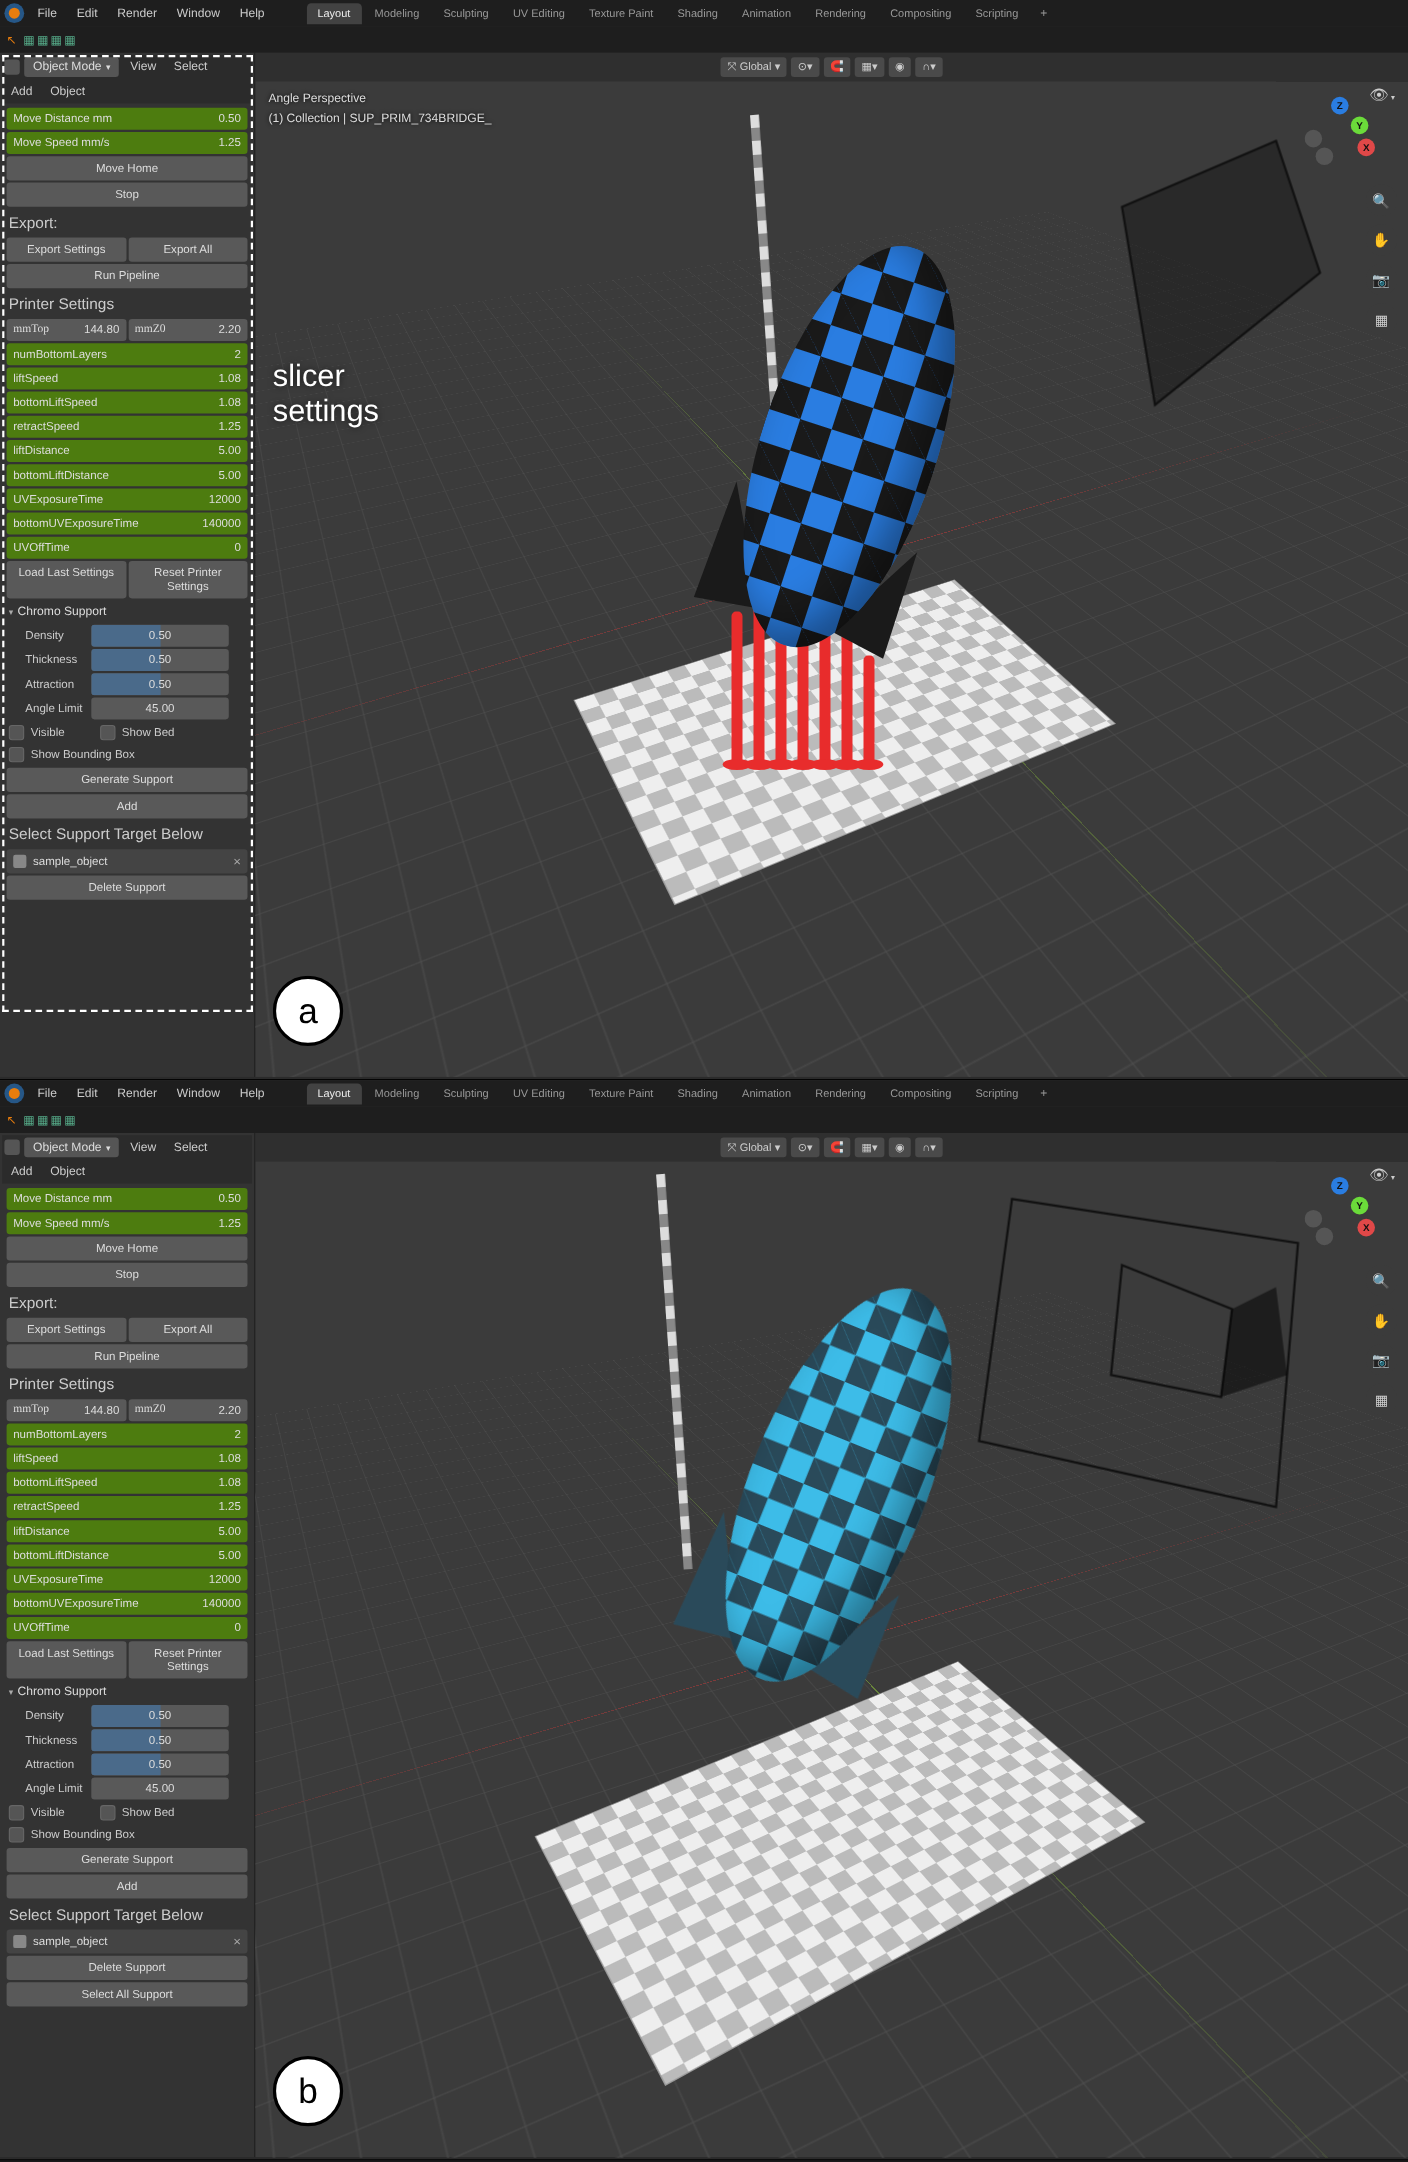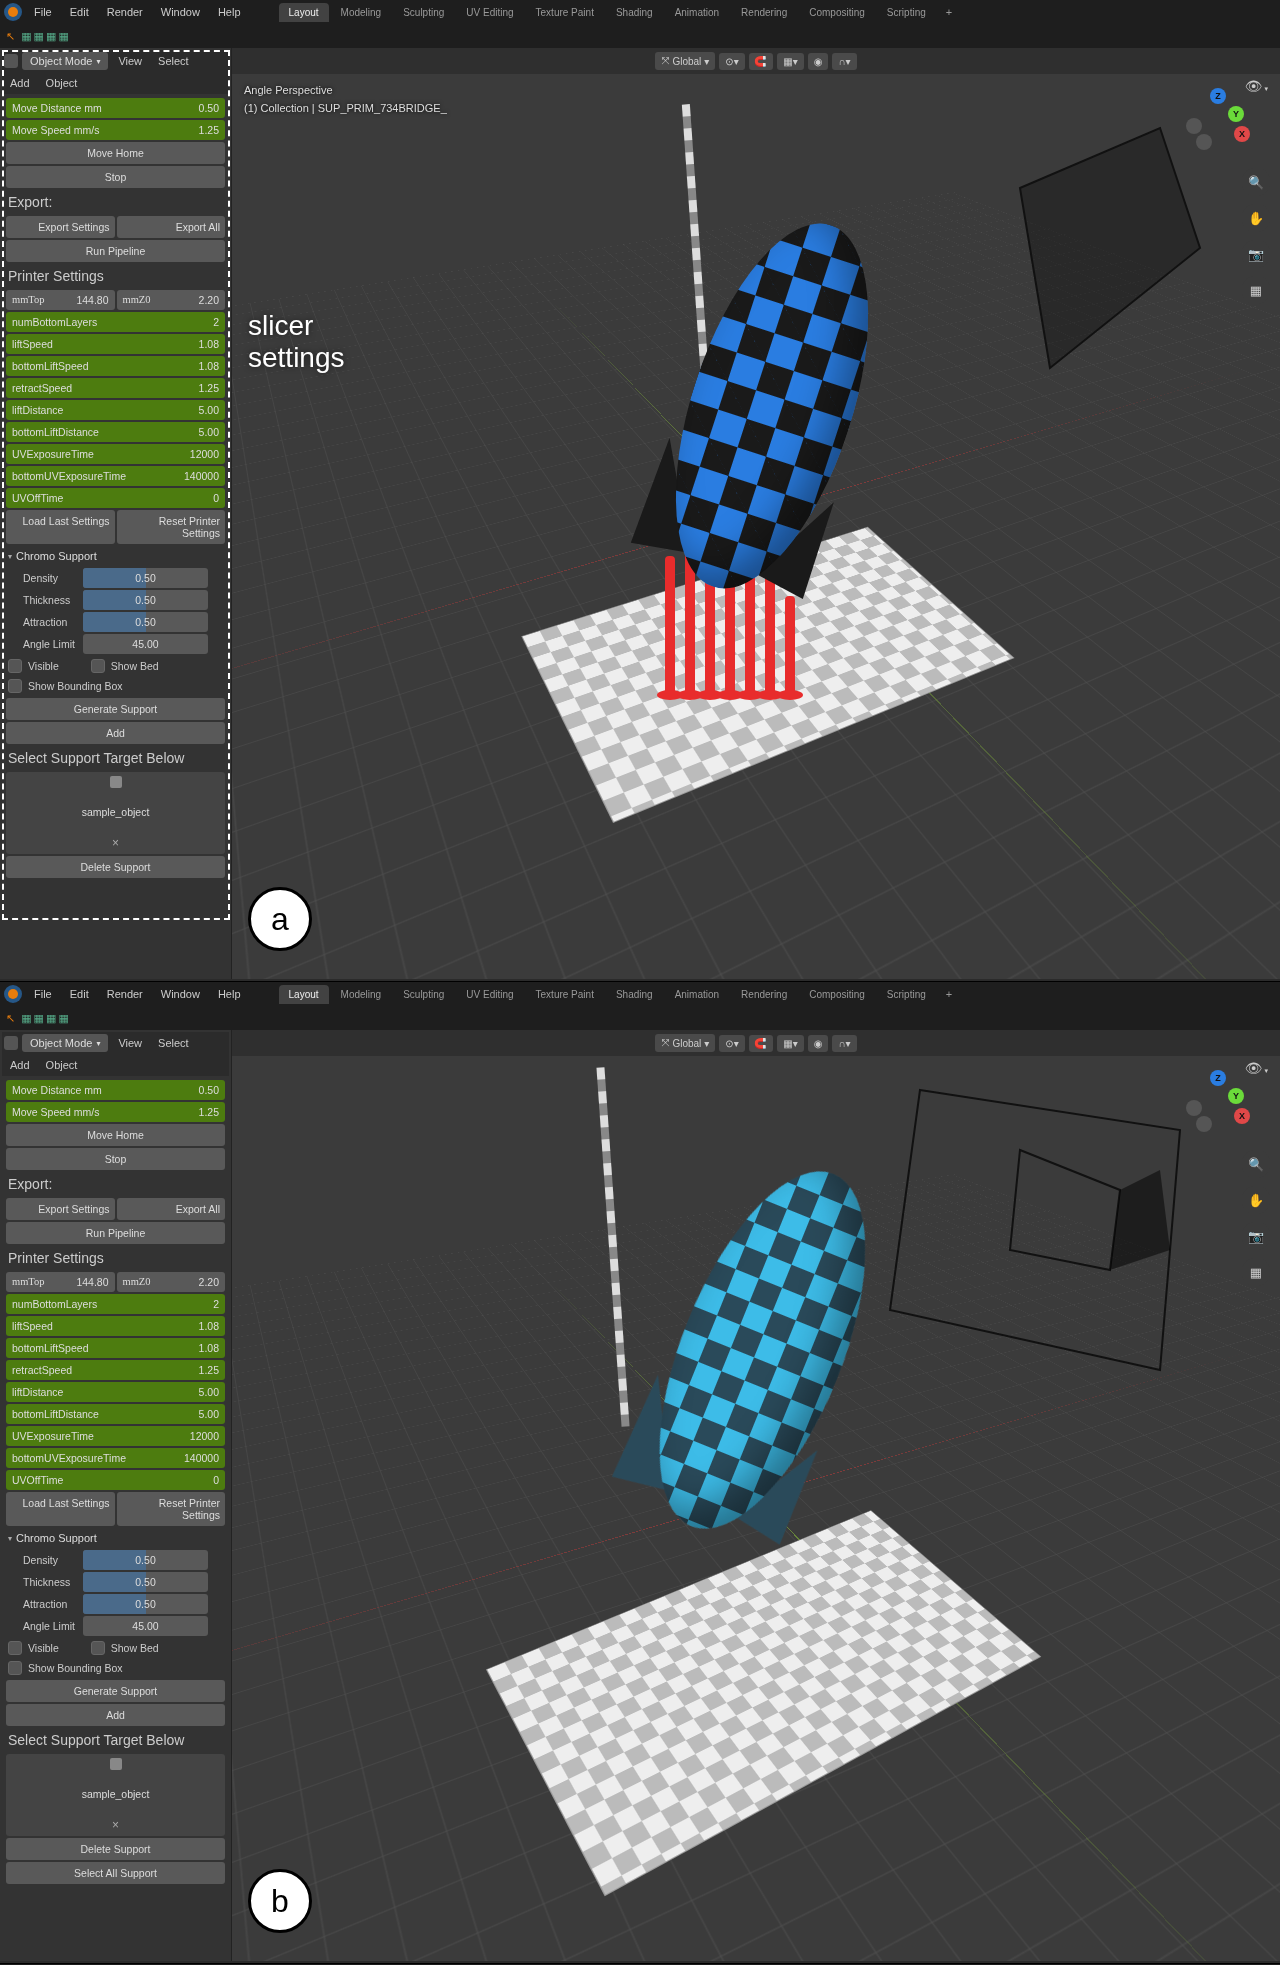--- a/index.html
+++ b/index.html
@@ -17,37 +17,37 @@
 .sidebar-header { display: flex; align-items: center; gap: 4px; padding: 2px; background: #2b2b2b; flex-wrap: wrap; }
 .mode-select { background: #555; padding: 3px 8px; border-radius: 3px; color: #ddd; display: flex; align-items: center; gap: 4px; }
 .mode-select::after { content: '▾'; font-size: 8px; }
 .hdr-item { padding: 3px 6px; color: #ccc; cursor: pointer; }
 .panel-section { padding: 2px 4px; }
 .prop-row-merged { background: #4d7c0f; padding: 4px 6px; border-radius: 3px; display: flex; margin: 2px 0; }
 .prop-row-merged .l { flex: 1; color: #ddd; font-size: 10.5px; }
 .prop-row-merged .r { color: #ddd; font-size: 10.5px; }
 .btn-full { background: #595959; padding: 5px; text-align: center; border-radius: 3px; margin: 2px 0; color: #ddd; cursor: pointer; font-size: 10.5px; }
 .btn-half-row { display: flex; gap: 2px; margin: 2px 0; }
-.btn-half { flex: 1; background: #595959; padding: 5px; text-align: right; border-radius: 3px; color: #ddd; cursor: pointer; font-size: 10.5px; }
+.btn-half { flex: 1; background: #595959; padding: 5px; text-align: center; border-radius: 3px; color: #ddd; cursor: pointer; font-size: 10.5px; }
 .section-label { color: #ccc; padding: 4px 2px; font-size: 14px; }
 .section-header { color: #ddd; padding: 4px 2px; font-size: 11px; display: flex; align-items: center; gap: 4px; }
 .section-header::before { content: '▾'; font-size: 8px; color: #aaa; }
 .dual-input-row { display: flex; gap: 2px; margin: 2px 0; }
 .dual-input { flex: 1; background: #595959; padding: 4px 6px; border-radius: 3px; display: flex; font-size: 10.5px; }
 .dual-input .l { flex: 1; color: #ddd; font-family: Liberation Serif, serif; }
 .dual-input .r { color: #ddd; }
 .check-row { display: flex; align-items: center; gap: 6px; padding: 3px 2px; }
 .checkbox { width: 14px; height: 14px; background: #555; border-radius: 3px; border: 1px solid #666; }
 .check-label { color: #ccc; font-size: 10.5px; }
 .slider-row { display: flex; align-items: center; gap: 4px; margin: 2px 17px; }
 .slider-label { width: 56px; color: #ccc; font-size: 10.5px; }
 .slider-field { flex: 1; background: #595959; padding: 4px 6px; border-radius: 3px; text-align: center; color: #ddd; font-size: 10.5px; position: relative; overflow: hidden; }
 .slider-field.half::before { content: ''; position: absolute; left: 0; top: 0; bottom: 0; width: 50%; background: #4a6a8a; }
 .slider-field span { position: relative; z-index: 1; }
-.target-row { background: #444; padding: 4px 6px; border-radius: 3px; display: flex; align-items: center; gap: 18px; margin: 2px 0; flex-direction: column; }
+.target-row { background: #444; padding: 4px 6px; border-radius: 3px; display: flex; align-items: center; gap: 6px; margin: 2px 0; }
 .target-icon { width: 12px; height: 12px; background: #888; border-radius: 2px; }
 .target-name { flex: 1; color: #ddd; font-size: 10.5px; }
 .target-x { color: #aaa; cursor: pointer; font-size: 12px; }
 .viewport { flex: 1; background: #3b3b3b; position: relative; overflow: hidden; }
 .vp-header { position: absolute; top: 0; left: 0; right: 0; height: 26px; background: rgba(40,40,40,0.6); display: flex; align-items: center; justify-content: center; gap: 4px; z-index: 5; }
 .vp-tool { padding: 3px 6px; background: #4a4a4a; border-radius: 3px; color: #ccc; font-size: 10px; display: flex; align-items: center; gap: 3px; }
 .vp-info { position: absolute; top: 34px; left: 12px; color: #ddd; font-size: 11px; line-height: 1.6; z-index: 4; text-shadow: 0 0 4px #000; }
 .vp-gizmo { position: absolute; top: 40px; right: 30px; width: 64px; height: 64px; z-index: 5; }
 .gizmo-ball { position: absolute; width: 16px; height: 16px; border-radius: 50%; display: flex; align-items: center; justify-content: center; font-size: 9px; font-weight: bold; color: #111; }
 .gizmo-z { background: #2a7de1; top: 0; left: 24px; }
@@ -311,21 +311,21 @@
         <div class="camera-frustum">
           <svg width="200" height="400" style="overflow:visible">
               <path d="M 0 0 L 140 -60 L 180 60 L 30 180 Z M 0 0 L 30 180 M 140 -60 L 180 60" stroke="#111" stroke-width="2" fill="rgba(0,0,0,0.3)"></path>
             </svg>
         </div>
       </div>
     </div>
   </div>
 
   <div class="dashed-highlight" style="top:50px;left:2px;width:228px;height:870px"></div>
-  <div class="annotation-label" style="top:310px;left:248px;white-space:pre-line">slicer
+  <div class="annotation-label" style="top:326px;left:248px;white-space:pre-line">slicer
 settings</div>
   <div class="annotation-circle" style="bottom:30px;left:248px">a</div>
 </div>
 
 <div class="app-instance">
   <div class="menubar">
     <div class="blender-logo"></div>
     <div class="menu-item">File</div>
     <div class="menu-item">Edit</div>
     <div class="menu-item">Render</div>

